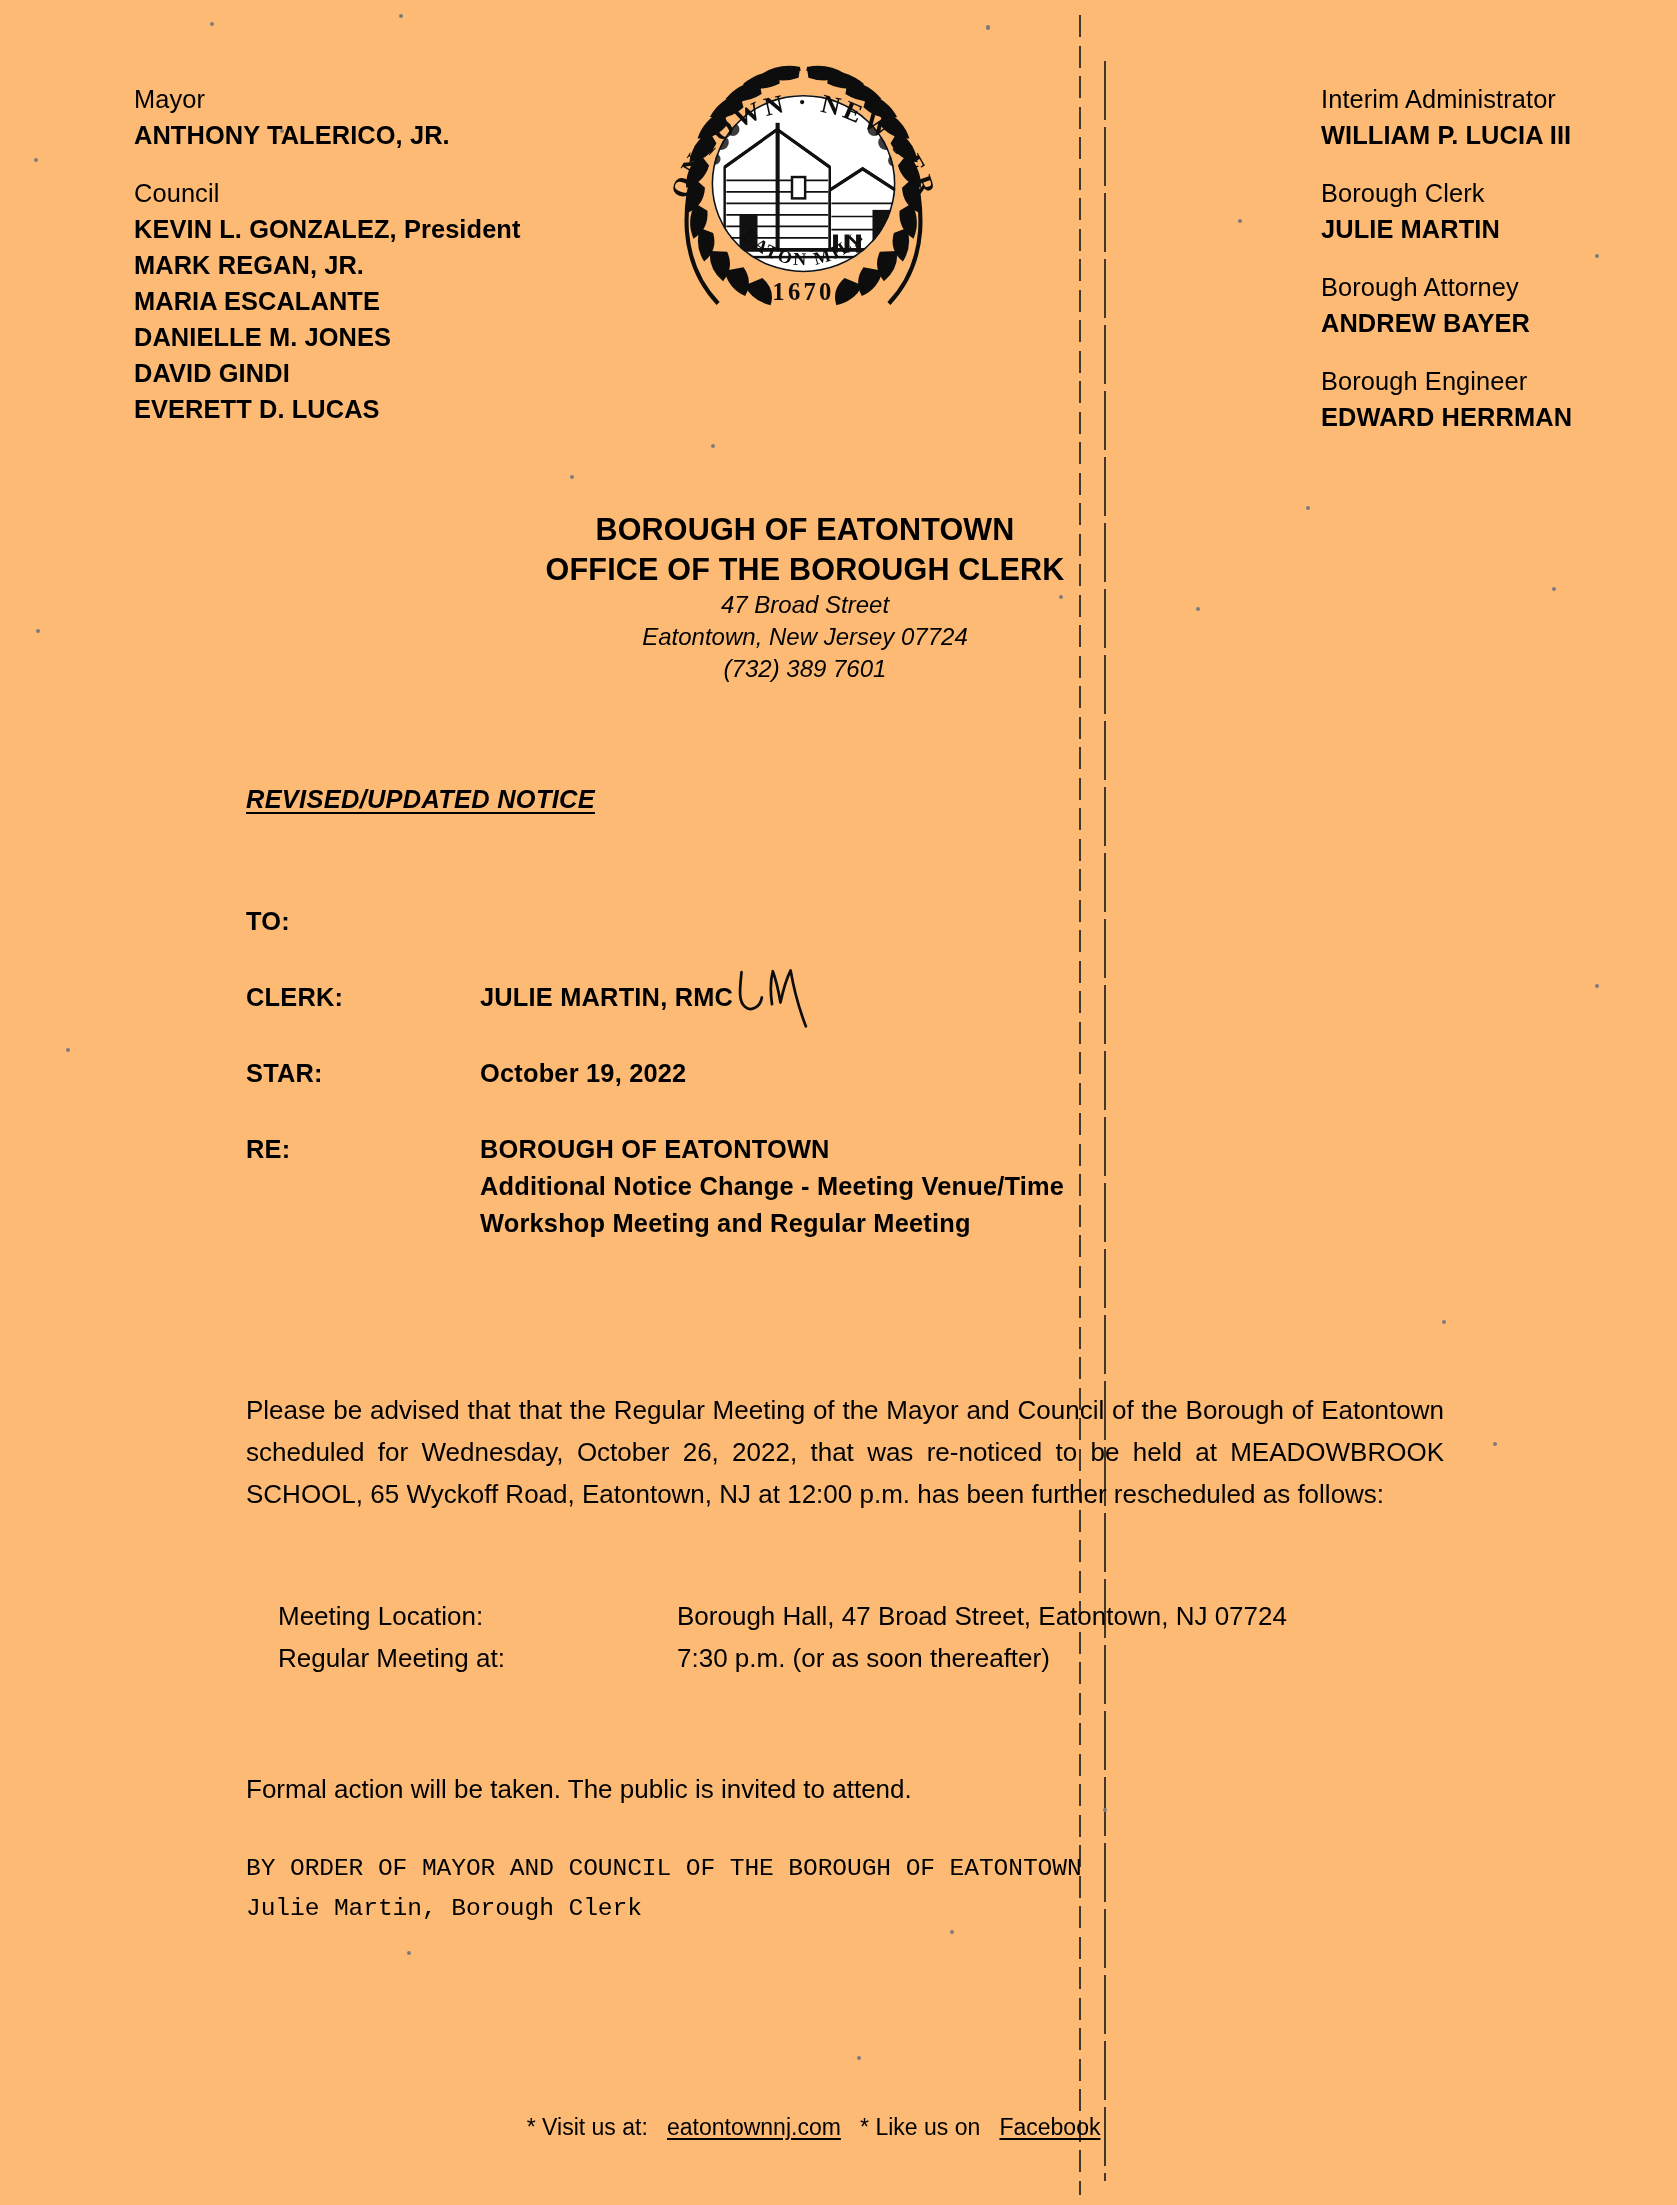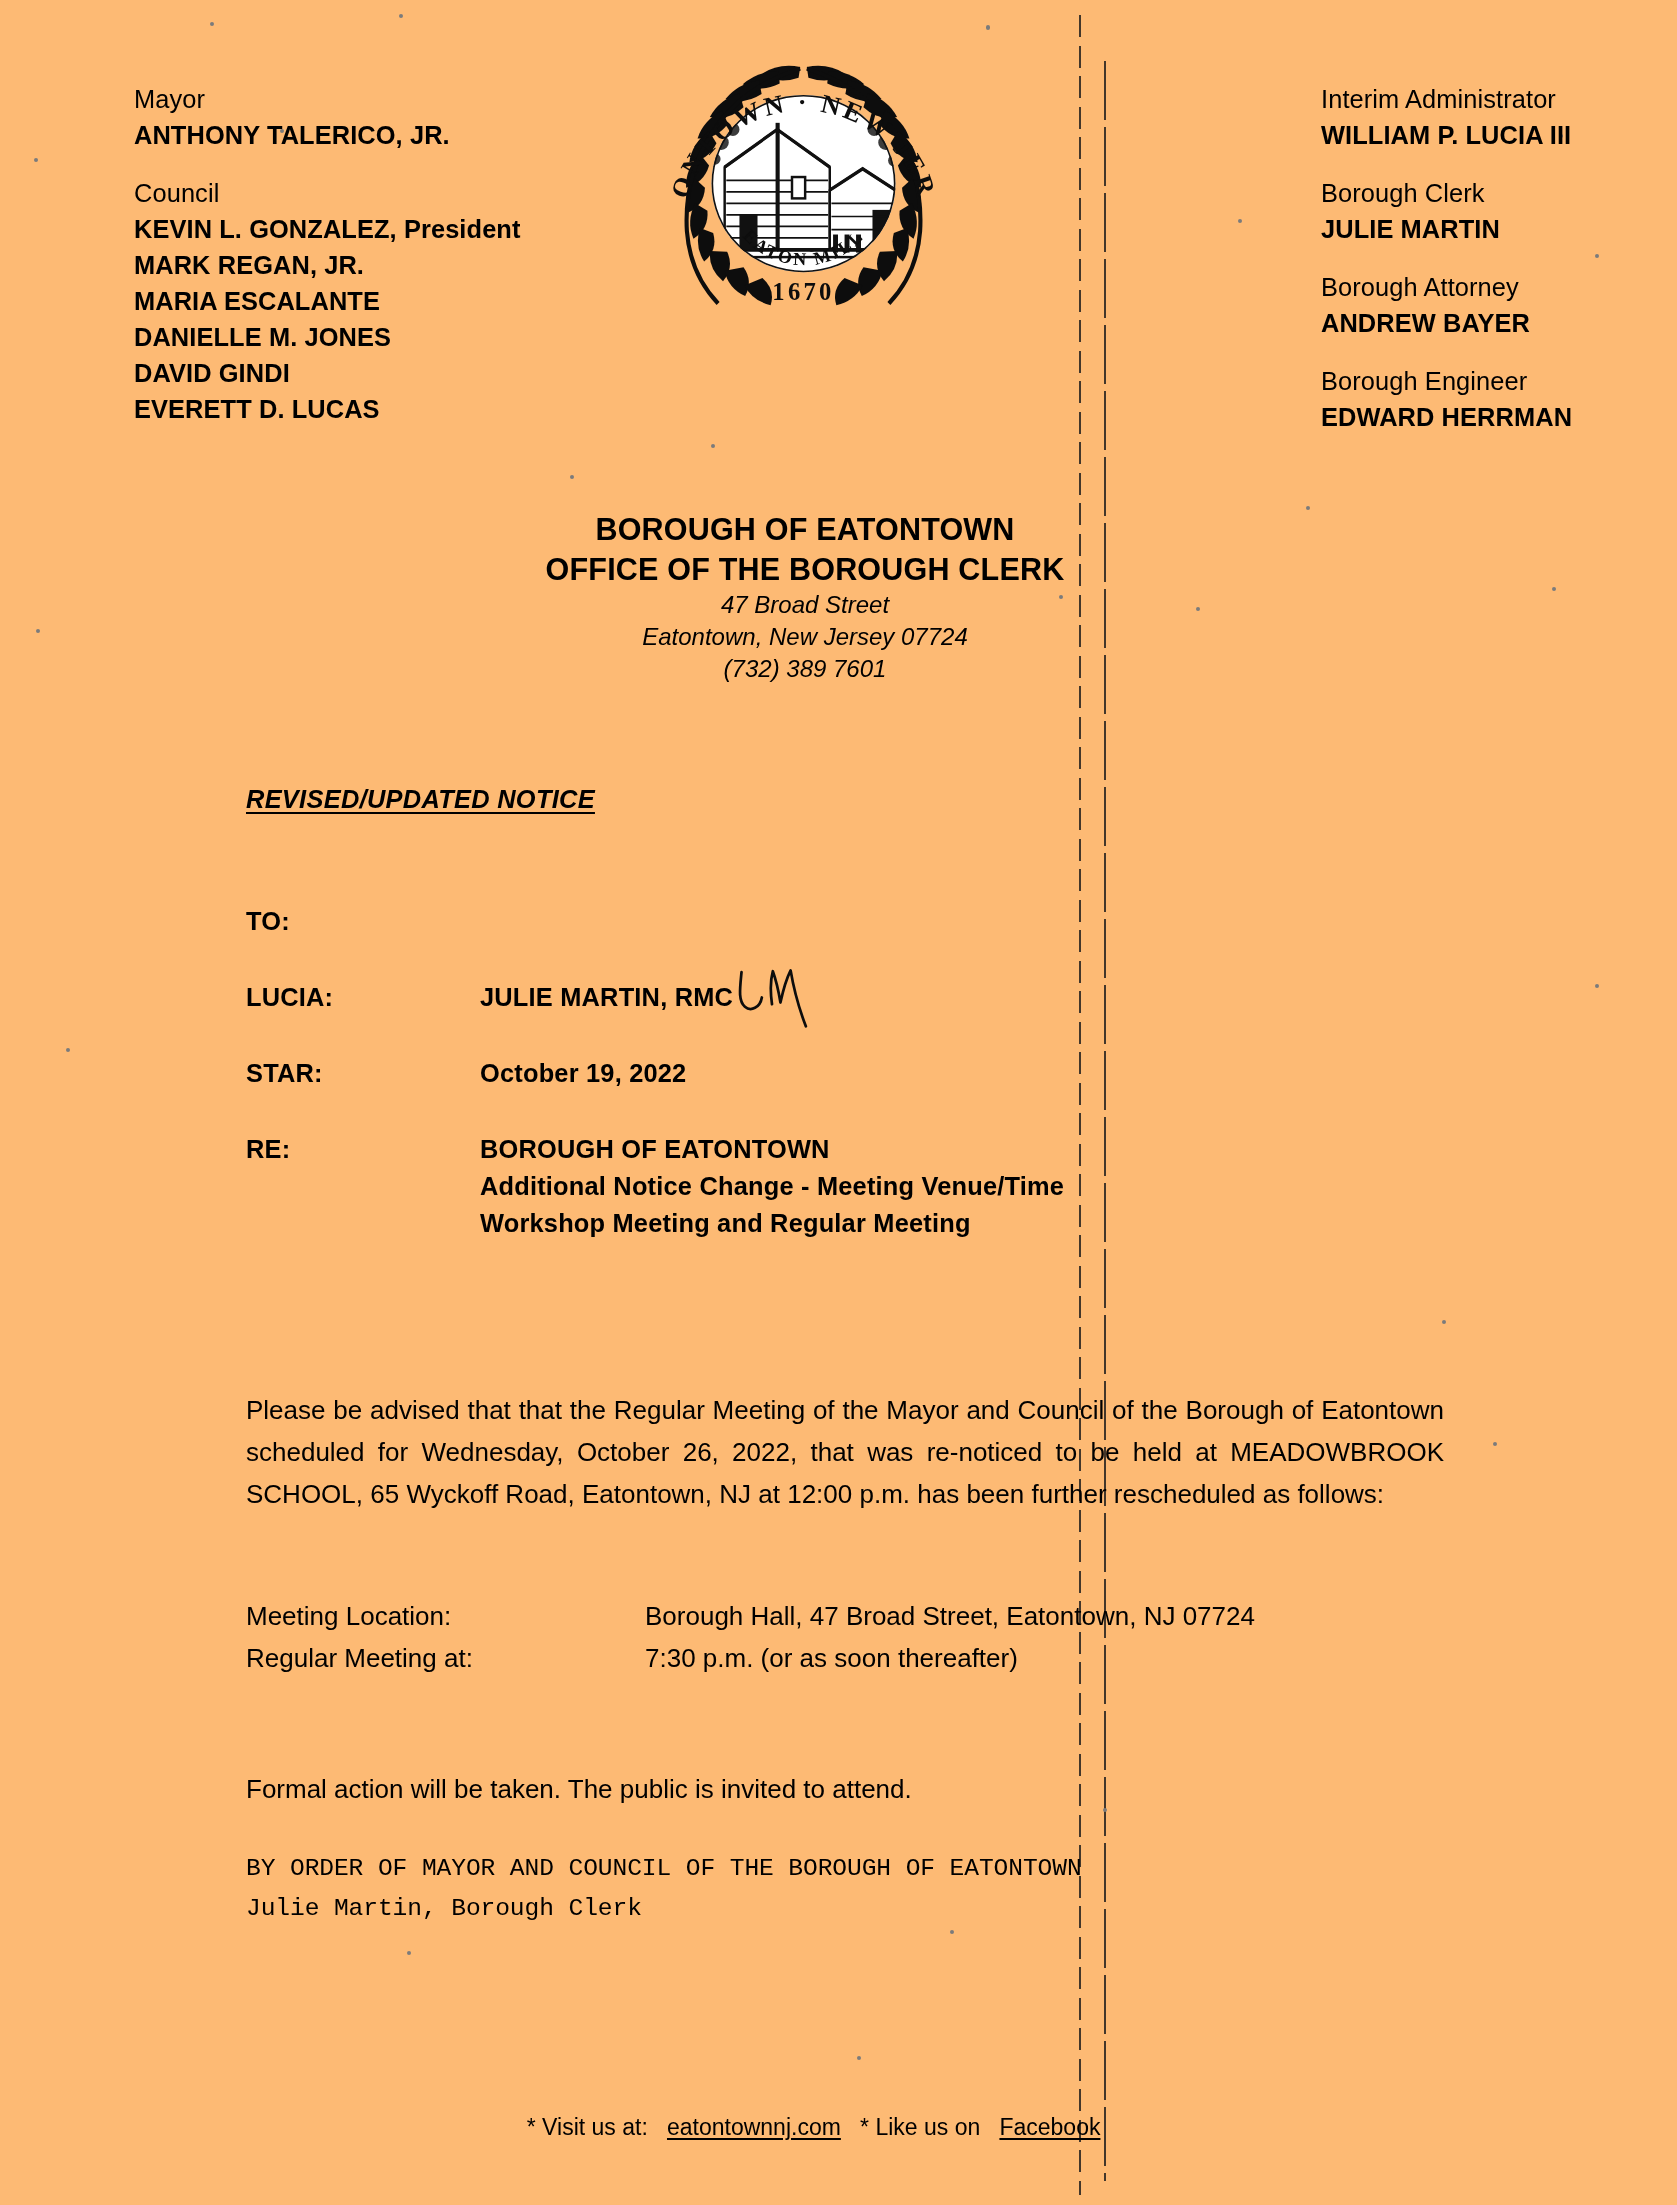--- a/index.html
+++ b/index.html
@@ -183,21 +183,21 @@
     text-align: justify;
     font-weight: 400;
   }
 
   .detail-table {
     position: absolute;
     left: 246px;
     top: 1595px;
     width: 1187px;
   }
-  .detail-row { display: flex; }
+  .detail-row { display: flex; margin-left: 32px; }
   .detail-key {
     width: 399px;
     flex: 0 0 399px;
     font-size: 26px;
     line-height: 42px;
   }
   .detail-val {
     flex: 1 1 auto;
     font-size: 26px;
     line-height: 42px;
@@ -426,21 +426,21 @@
 
   <div class="notice-banner">REVISED/UPDATED NOTICE</div>
 
   <div class="memo">
 
     <div class="memo-row">
       <div class="memo-label">TO:</div>
     </div>
 
     <div class="memo-row">
-      <div class="memo-label">LUCIA:</div>
+      <div class="memo-label">CLERK:</div>
       <div class="memo-values">
         <div class="memo-value">
           <span>JULIE MARTIN, RMC</span><span class="sig-inline"><svg viewBox="0 0 130 78" xmlns="http://www.w3.org/2000/svg" aria-hidden="true">
                 <path d="M16,6 C14,26 12,40 20,47 C27,53 38,48 40,36" fill="none" stroke="#0d0d0d" stroke-width="3.2" stroke-linecap="round"></path>
                 <path d="M52,44 C50,30 50,16 53,5 C57,16 60,30 62,42 C65,28 69,14 74,4 C77,22 82,44 92,70" fill="none" stroke="#0d0d0d" stroke-width="3.2" stroke-linecap="round" stroke-linejoin="round"></path>
               </svg></span>
         </div>
       </div>
     </div>
 

